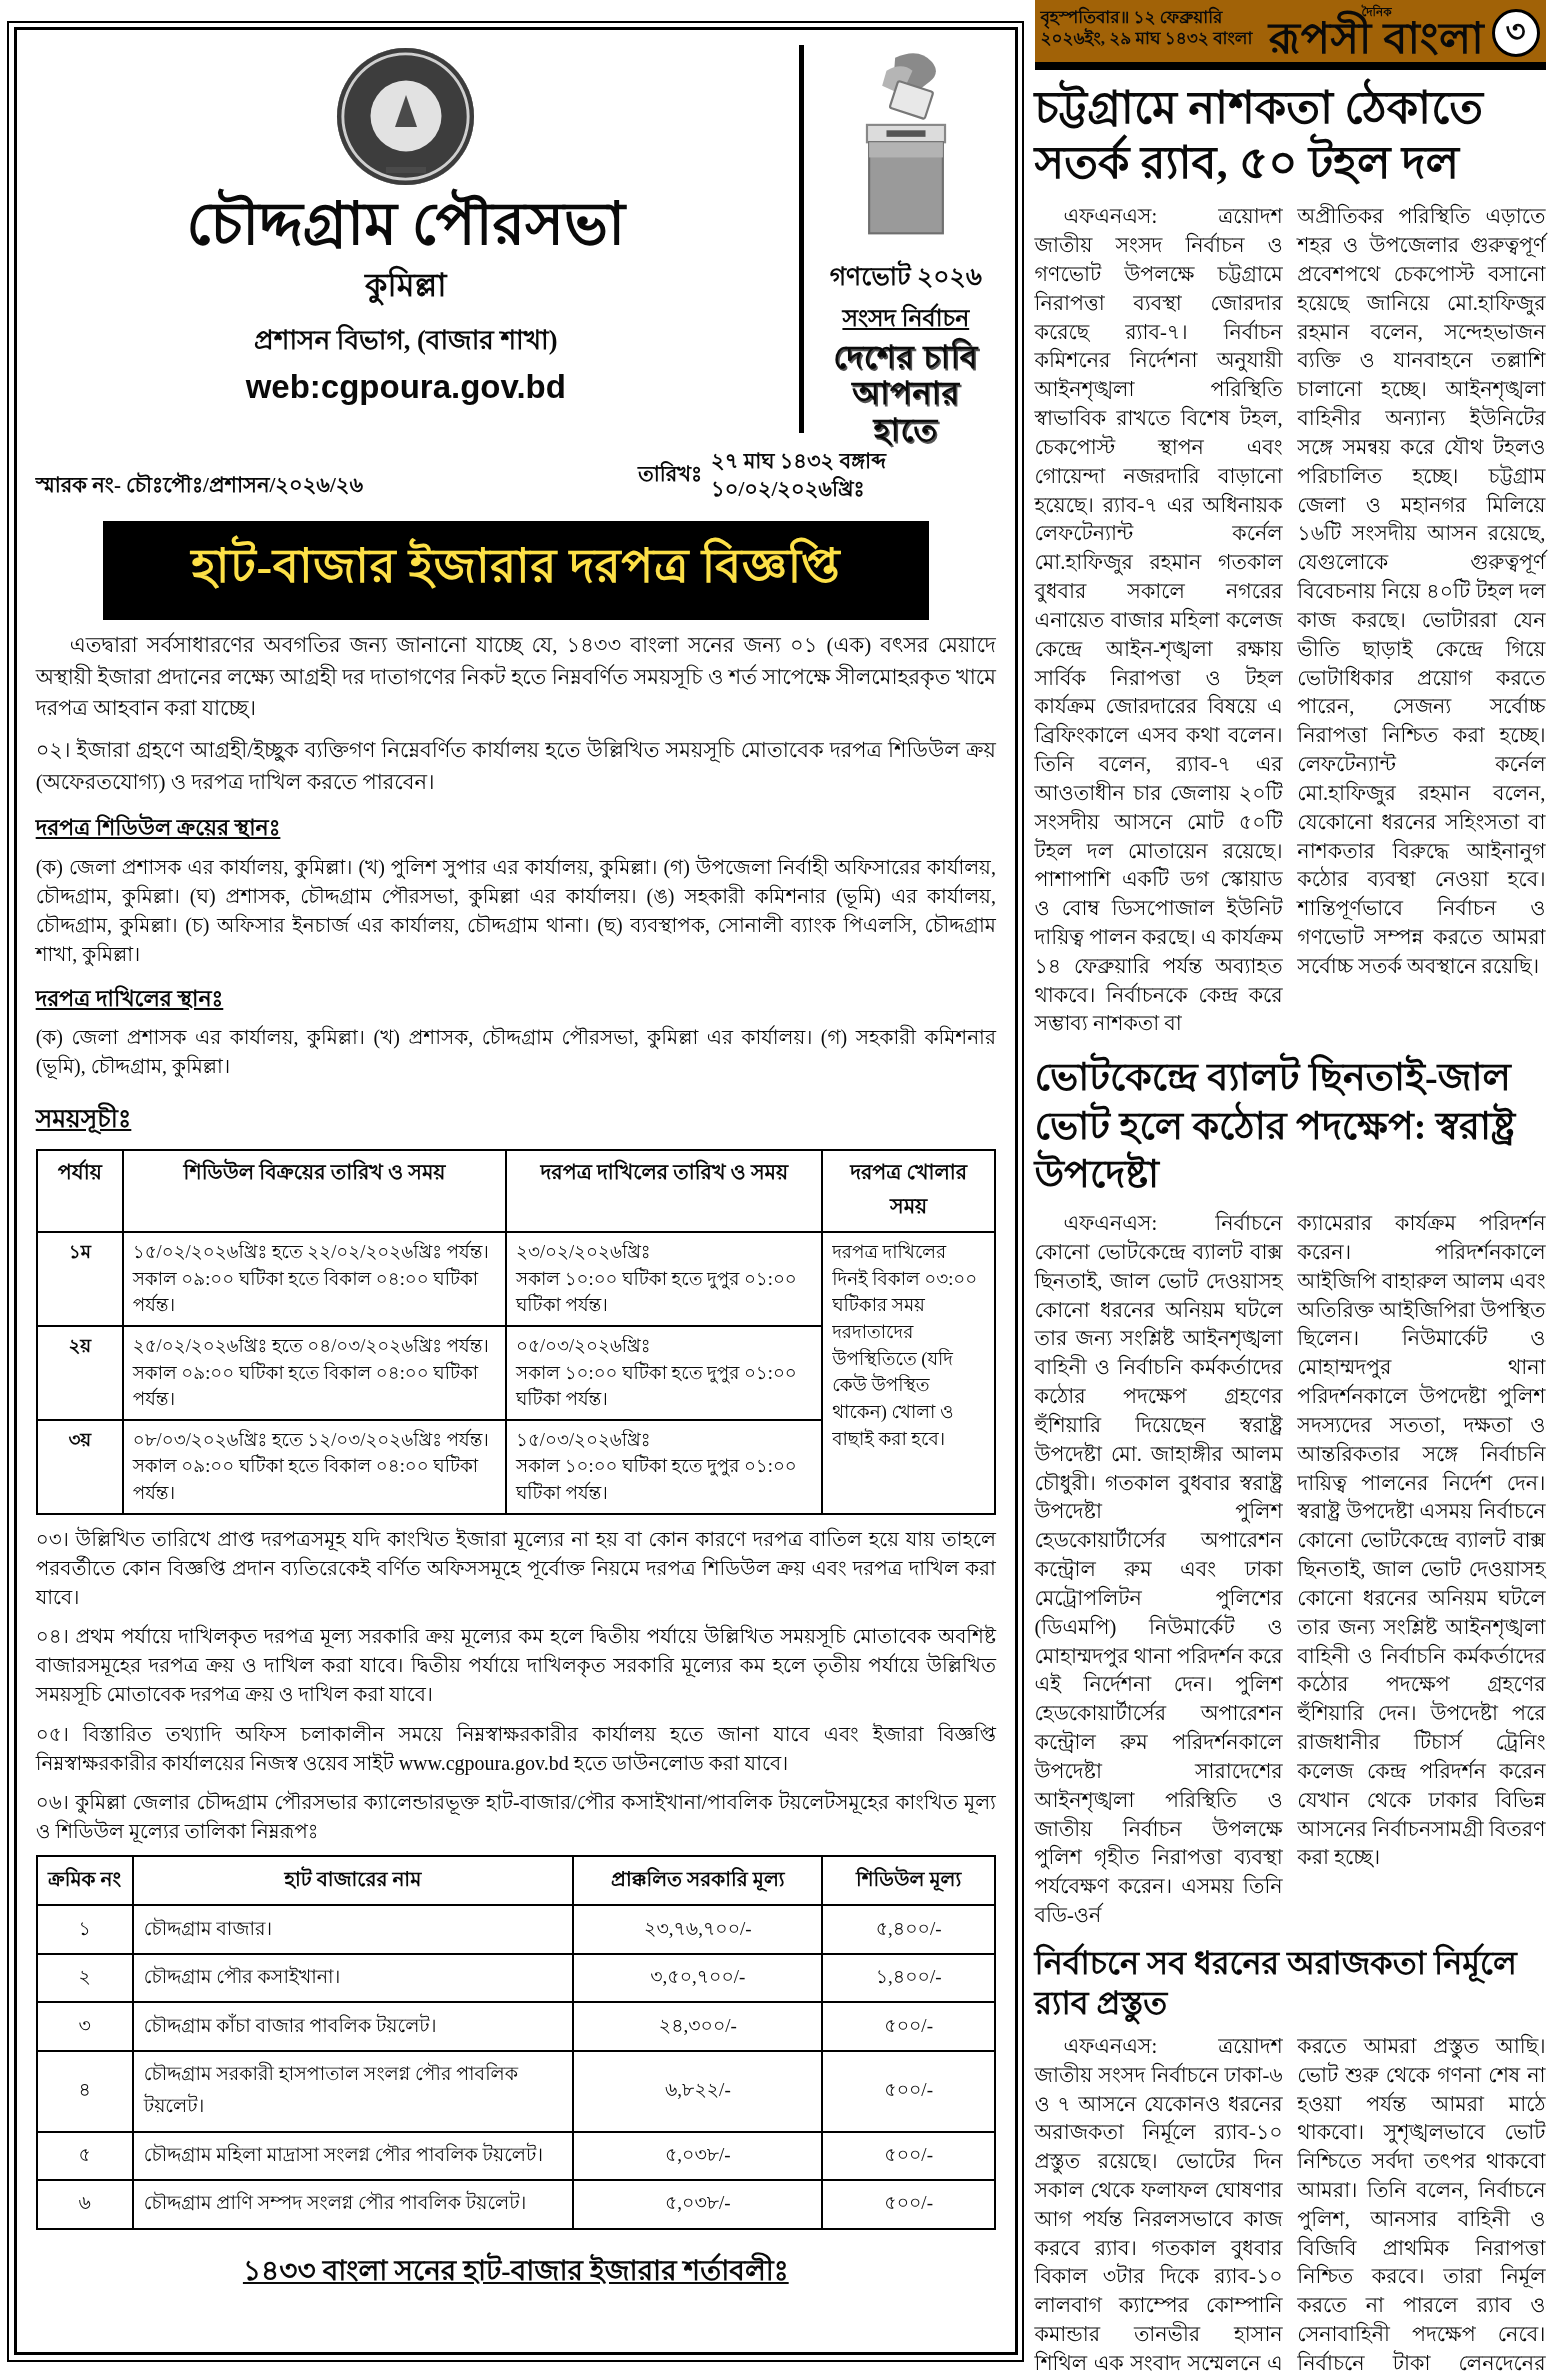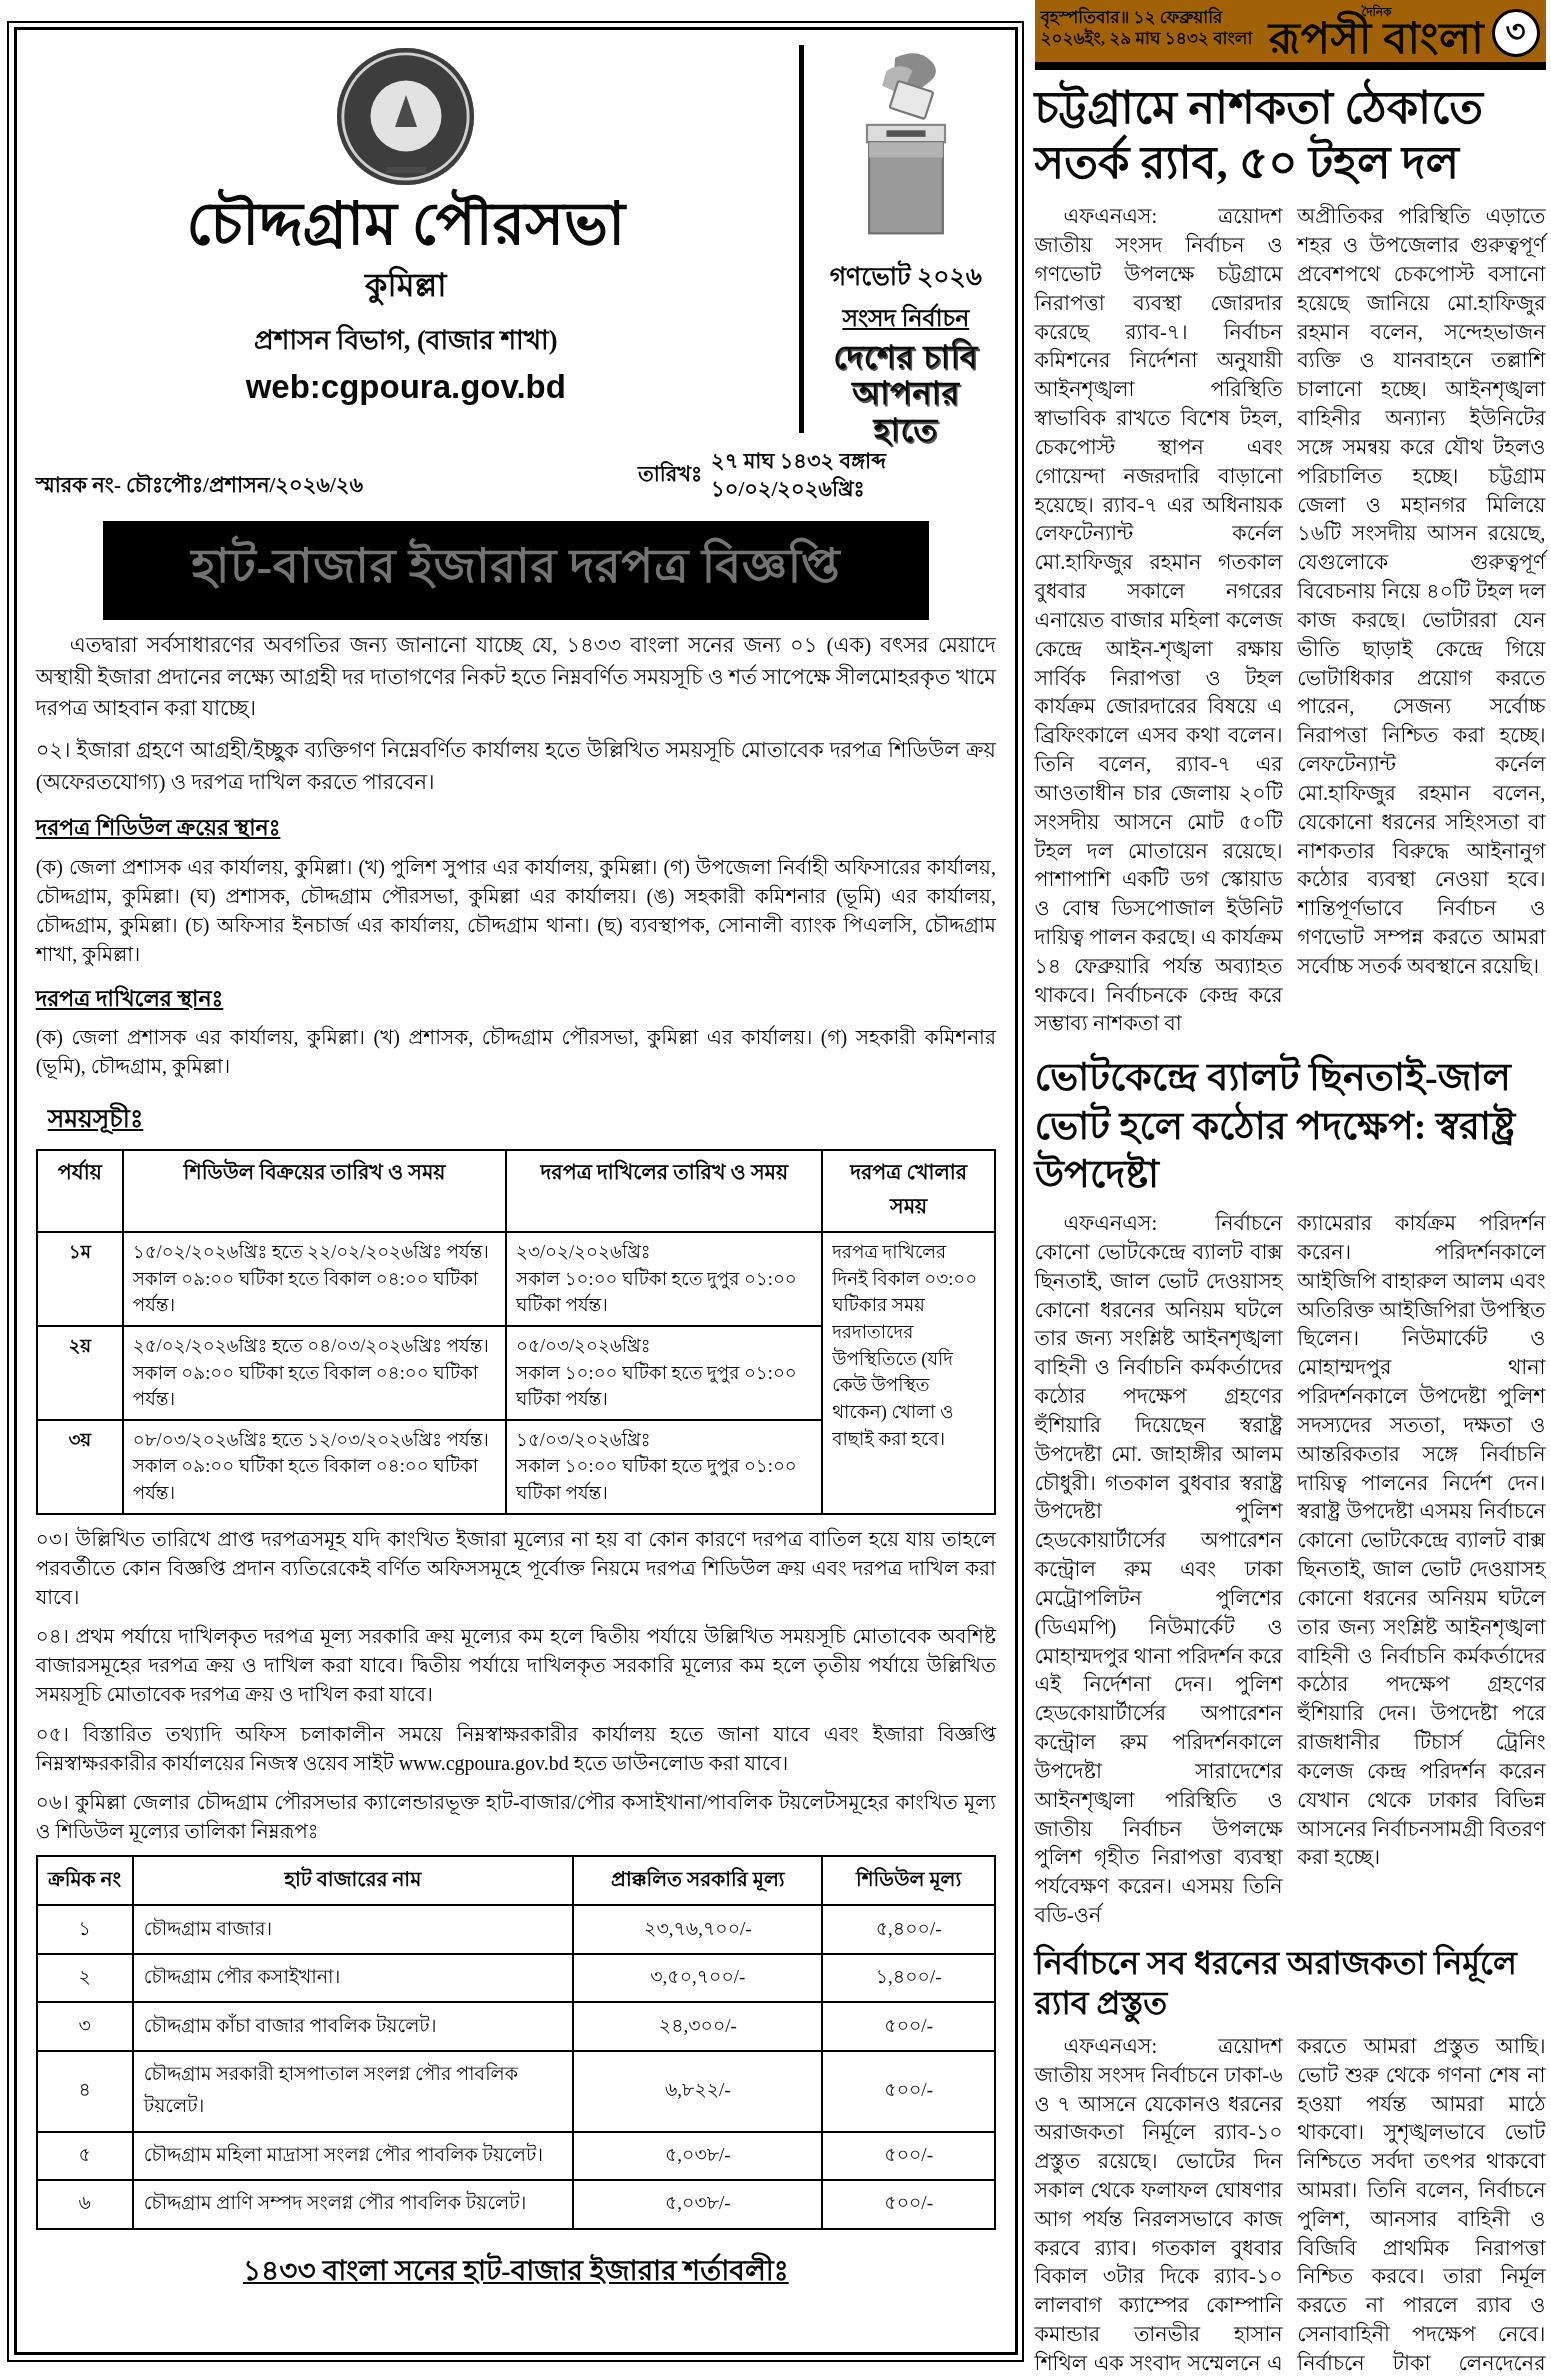--- a/index.html
+++ b/index.html
@@ -25,21 +25,21 @@
   .seal-base { position:absolute; left:50%; bottom:11.8px; transform:translateX(-50%); width:40px; height:5.9px; background:#4a4a4a; }
   .org-name { font-size:59px; font-weight:900; line-height:1.1; }
   .org-district { font-size:32px; font-weight:bold; margin-top:2.9px; }
   .org-dept { font-size:26.4px; font-weight:bold; margin-top:5.9px; }
   .org-web { font-size:33px; font-weight:bold; font-family:"Liberation Sans","DejaVu Sans",sans-serif; margin-top:4.4px; }
 
   .memo-row { display:flex; justify-content:space-between; align-items:flex-end; margin-top:7.3px; font-size:21px; font-weight:bold; }
   .date-block { display:flex; align-items:center; gap:8.8px; margin-right:110px; }
   .date-lines { text-align:left; line-height:1.35; }
 
-  .banner { background:#000; color:#737373; width:86%; margin:17.6px auto 5.9px; text-align:center; font-size:47px; font-weight:900; padding:8.8px 0 11.8px; letter-spacing:0.7px; }
+  .banner { background:#000; color:#fde047; width:86%; margin:17.6px auto 5.9px; text-align:center; font-size:47px; font-weight:900; padding:8.8px 0 11.8px; letter-spacing:0.7px; }
 
   .nbody { font-size:21px; line-height:1.5; text-align:justify; }
   .nbody.small { font-size:20px; line-height:1.45; }
   .para { margin-top:10.3px; }
   .subhead { font-size:22px; font-weight:bold; text-decoration:underline; margin-top:11.8px; }
 
   table.sched { width:100%; border-collapse:collapse; margin-top:7.3px; }
   table.sched th, table.sched td { border:2.9px solid #000; padding:5.9px 8.8px; vertical-align:top; }
   table.sched th { font-size:20.6px; font-weight:bold; text-align:center; }
   table.sched td { font-size:18.4px; line-height:1.45; }
@@ -126,21 +126,21 @@
 
       <div class="nbody para" style="text-indent:34px;">এতদ্বারা সর্বসাধারণের অবগতির জন্য জানানো যাচ্ছে যে, ১৪৩৩ বাংলা সনের জন্য ০১ (এক) বৎসর মেয়াদে অস্থায়ী ইজারা প্রদানের লক্ষ্যে আগ্রহী দর দাতাগণের নিকট হতে নিম্নবর্ণিত সময়সূচি ও শর্ত সাপেক্ষে সীলমোহরকৃত খামে দরপত্র আহবান করা যাচ্ছে।</div>
       <div class="nbody para">০২। ইজারা গ্রহণে আগ্রহী/ইচ্ছুক ব্যক্তিগণ নিম্নেবর্ণিত কার্যালয় হতে উল্লিখিত সময়সূচি মোতাবেক দরপত্র শিডিউল ক্রয় (অফেরতযোগ্য) ও দরপত্র দাখিল করতে পারবেন।</div>
 
       <div class="subhead">দরপত্র শিডিউল ক্রয়ের স্থানঃ</div>
       <div class="nbody small para" style="margin-top:5.9px;">(ক) জেলা প্রশাসক এর কার্যালয়, কুমিল্লা। (খ) পুলিশ সুপার এর কার্যালয়, কুমিল্লা। (গ) উপজেলা নির্বাহী অফিসারের কার্যালয়, চৌদ্দগ্রাম, কুমিল্লা। (ঘ) প্রশাসক, চৌদ্দগ্রাম পৌরসভা, কুমিল্লা এর কার্যালয়। (ঙ) সহকারী কমিশনার (ভূমি) এর কার্যালয়, চৌদ্দগ্রাম, কুমিল্লা। (চ) অফিসার ইনচার্জ এর কার্যালয়, চৌদ্দগ্রাম থানা। (ছ) ব্যবস্থাপক, সোনালী ব্যাংক পিএলসি, চৌদ্দগ্রাম শাখা, কুমিল্লা।</div>
 
       <div class="subhead">দরপত্র দাখিলের স্থানঃ</div>
       <div class="nbody small para" style="margin-top:5.9px;">(ক) জেলা প্রশাসক এর কার্যালয়, কুমিল্লা। (খ) প্রশাসক, চৌদ্দগ্রাম পৌরসভা, কুমিল্লা এর কার্যালয়। (গ) সহকারী কমিশনার (ভূমি), চৌদ্দগ্রাম, কুমিল্লা।</div>
 
-      <div class="subhead" style="font-size:25px; margin-top:17.6px;margin-left:12px;">সময়সূচীঃ</div>
+      <div class="subhead" style="font-size:25px; margin-top:17.6px;">সময়সূচীঃ</div>
 
       <table class="sched">
         <tbody>
             <tr>
           <th style="width:9%">পর্যায়</th>
           <th style="width:40%">শিডিউল বিক্রয়ের তারিখ ও সময়</th>
           <th style="width:33%">দরপত্র দাখিলের তারিখ ও সময়</th>
           <th style="width:18%">দরপত্র খোলার সময়</th>
         </tr>
         <tr>

